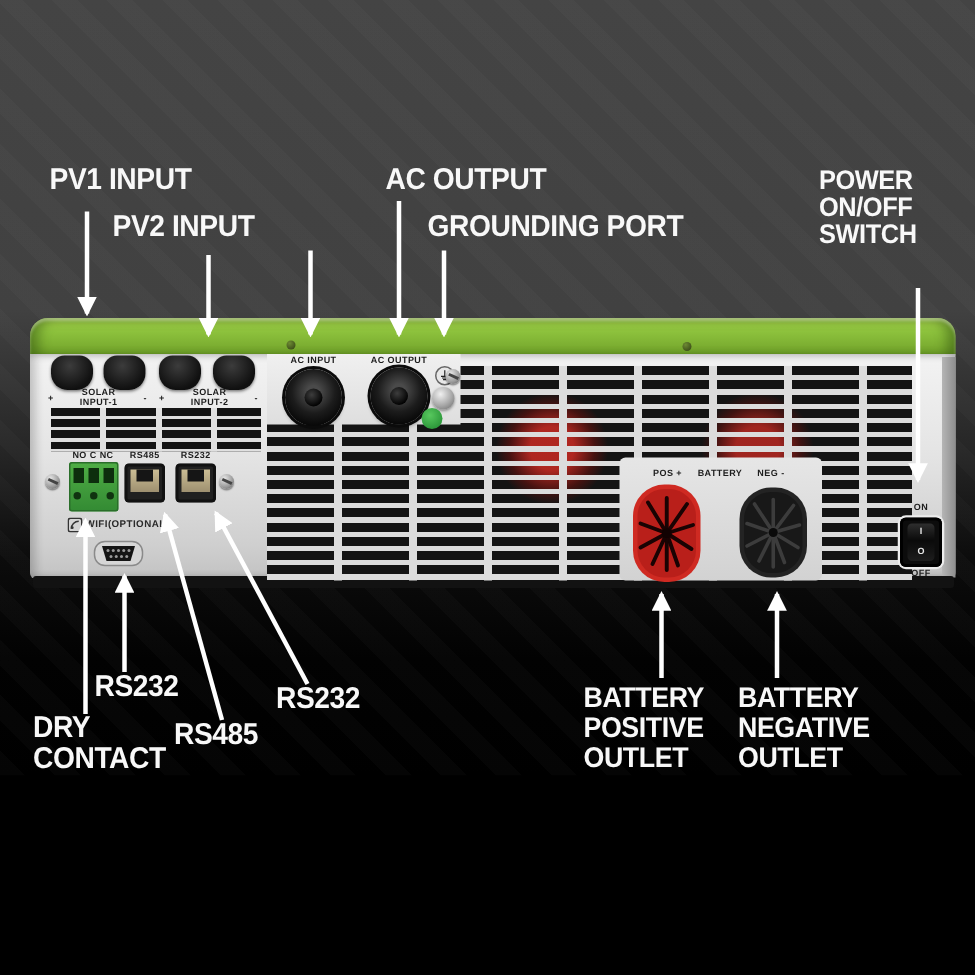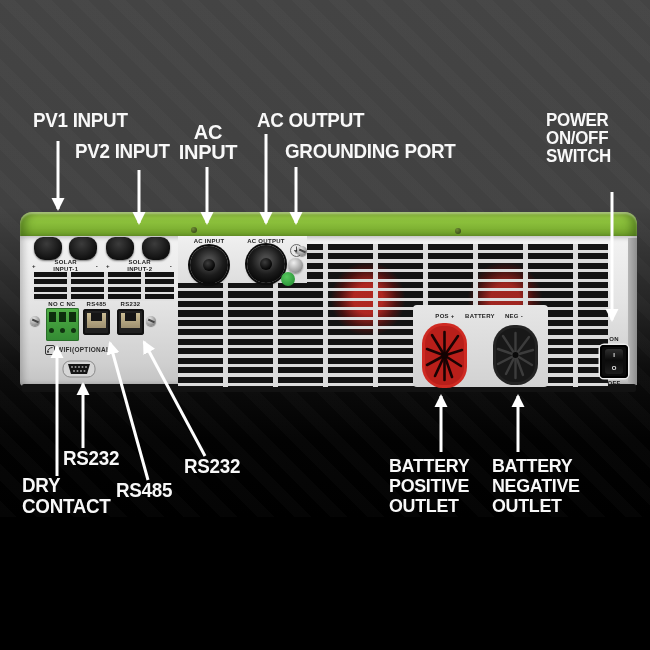--- a/index.html
+++ b/index.html
@@ -172,22 +172,20 @@
   <div style="position:absolute;left:600px;top:345px;width:28px;height:33px;border-radius:4px;background:#0c0c0c;box-shadow:0 0 0 1.5px #ededed, inset 0 0 0 2px #000;">
     <div style="position:absolute;left:5px;top:4px;width:18px;height:25px;border-radius:3px;background:linear-gradient(180deg,#2e2e2e,#0a0a0a 45%,#1d1d1d);color:#e8e8e8;font-size:6px;font-weight:700;text-align:center;">
       <div style="margin-top:3px;">I</div>
       <div style="margin-top:7px;">O</div>
     </div>
   </div>
   <div class="micro" style="left:600px;top:380px;width:28px;">OFF</div>
 
   <div class="callout" style="left:33px;top:110px;">PV1 INPUT</div>
   <div class="callout" style="left:75px;top:141px;">PV2 INPUT</div>
-  <div class="callout" style="left:168px;top:122px;width:80px;text-align:center;transform:none;">AC
-INPUT</div>
   <div class="callout" style="left:257px;top:110px;">AC OUTPUT</div>
   <div class="callout" style="left:285px;top:141px;">GROUNDING PORT</div>
   <div class="callout" style="left:546px;top:111px;font-size:18px;line-height:18px;">POWER
 ON/OFF
 SWITCH</div>
   <div class="callout" style="left:63px;top:448px;">RS232</div>
   <div class="callout" style="left:22px;top:475px;line-height:21px;">DRY
 CONTACT
 PORT</div>
   <div class="callout" style="left:116px;top:480px;">RS485</div>

